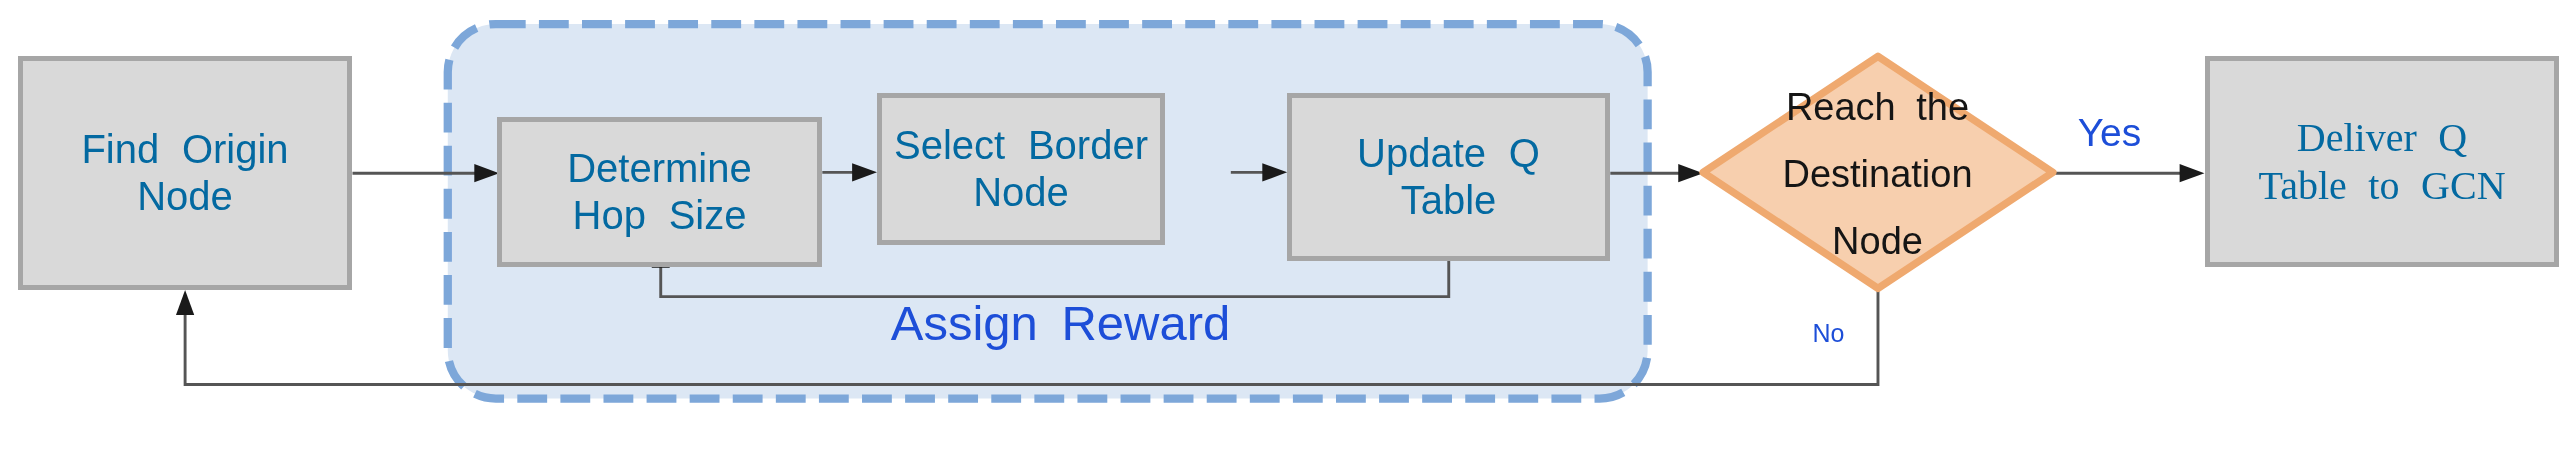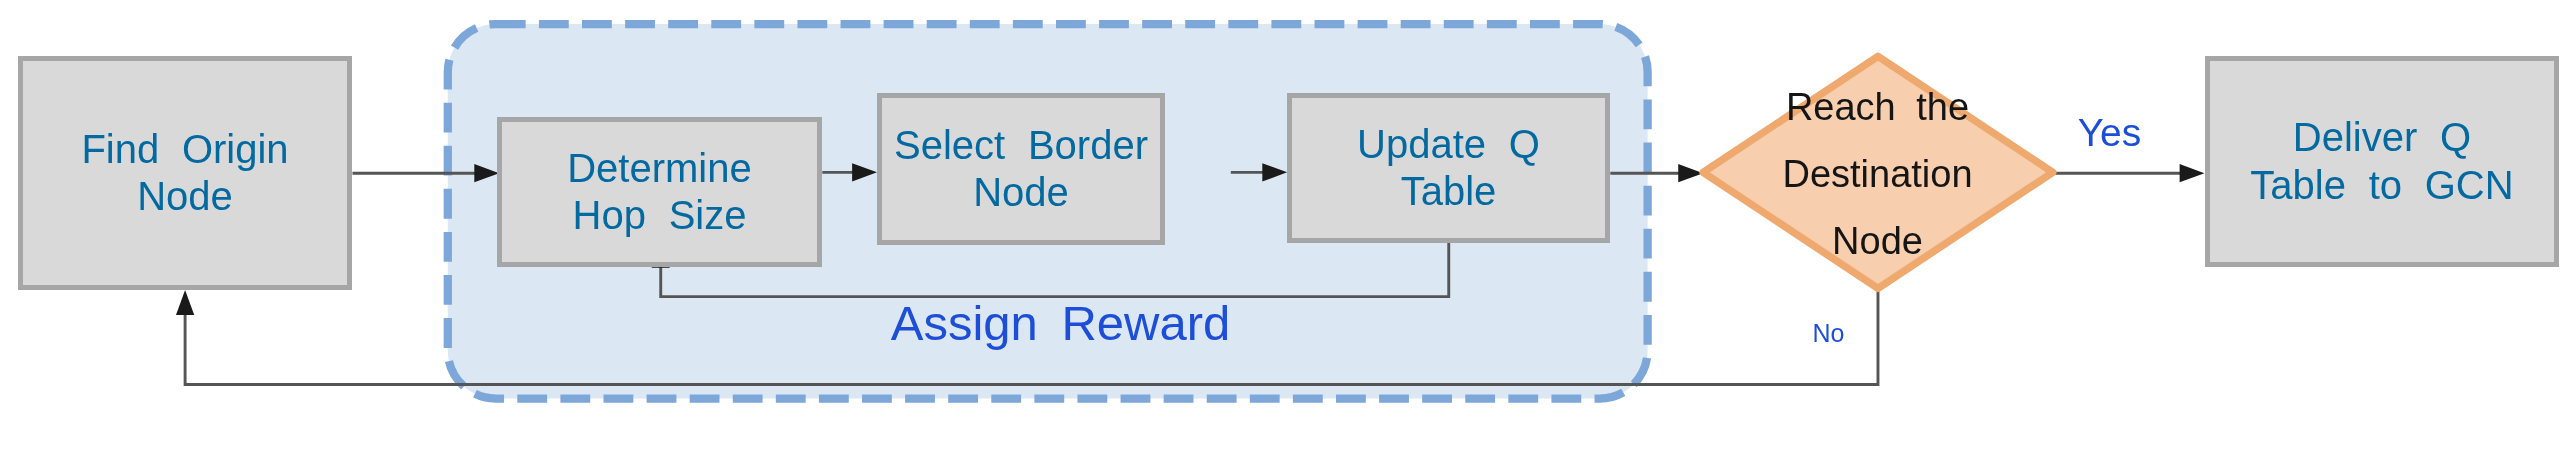--- a/index.html
+++ b/index.html
@@ -29,22 +29,22 @@
     text-align: center;
     color: #0369a1;
     font-size: 40px;
     line-height: 1.18;
     word-spacing: 11.6px;
     z-index: 3;
   }
   #node-find-origin   { left: 18px;   top: 56px;  width: 334px; height: 234px; }
   #node-determine-hop { left: 497px;  top: 93px; width: 325px; height: 150px; margin-top: 24px; }
   #node-select-border { left: 877px; top: 93px; width: 288px; height: 152px; }
-  #node-update-q      { left: 1287px; top: 93px; width: 323px; height: 150px; }
-  #node-deliver-q     { left: 2205px; top: 56px;  width: 354px; height: 211px; }
+  #node-update-q      { left: 1287px; top: 93px; width: 323px; height: 168px; }
+  #node-deliver-q     { left: 2205px; top: 56px;  width: 354px; height: 211px; font-family: Liberation Serif, serif; }
   .decision-text {
     position: absolute;
     left: 1687px; top: 60px; width: 381px; height: 229px;
     display: flex; flex-direction: column;
     align-items: center; justify-content: center;
     text-align: center;
     color: #151515;
     font-size: 38px;
     line-height: 1.24;
     word-spacing: 10px;

